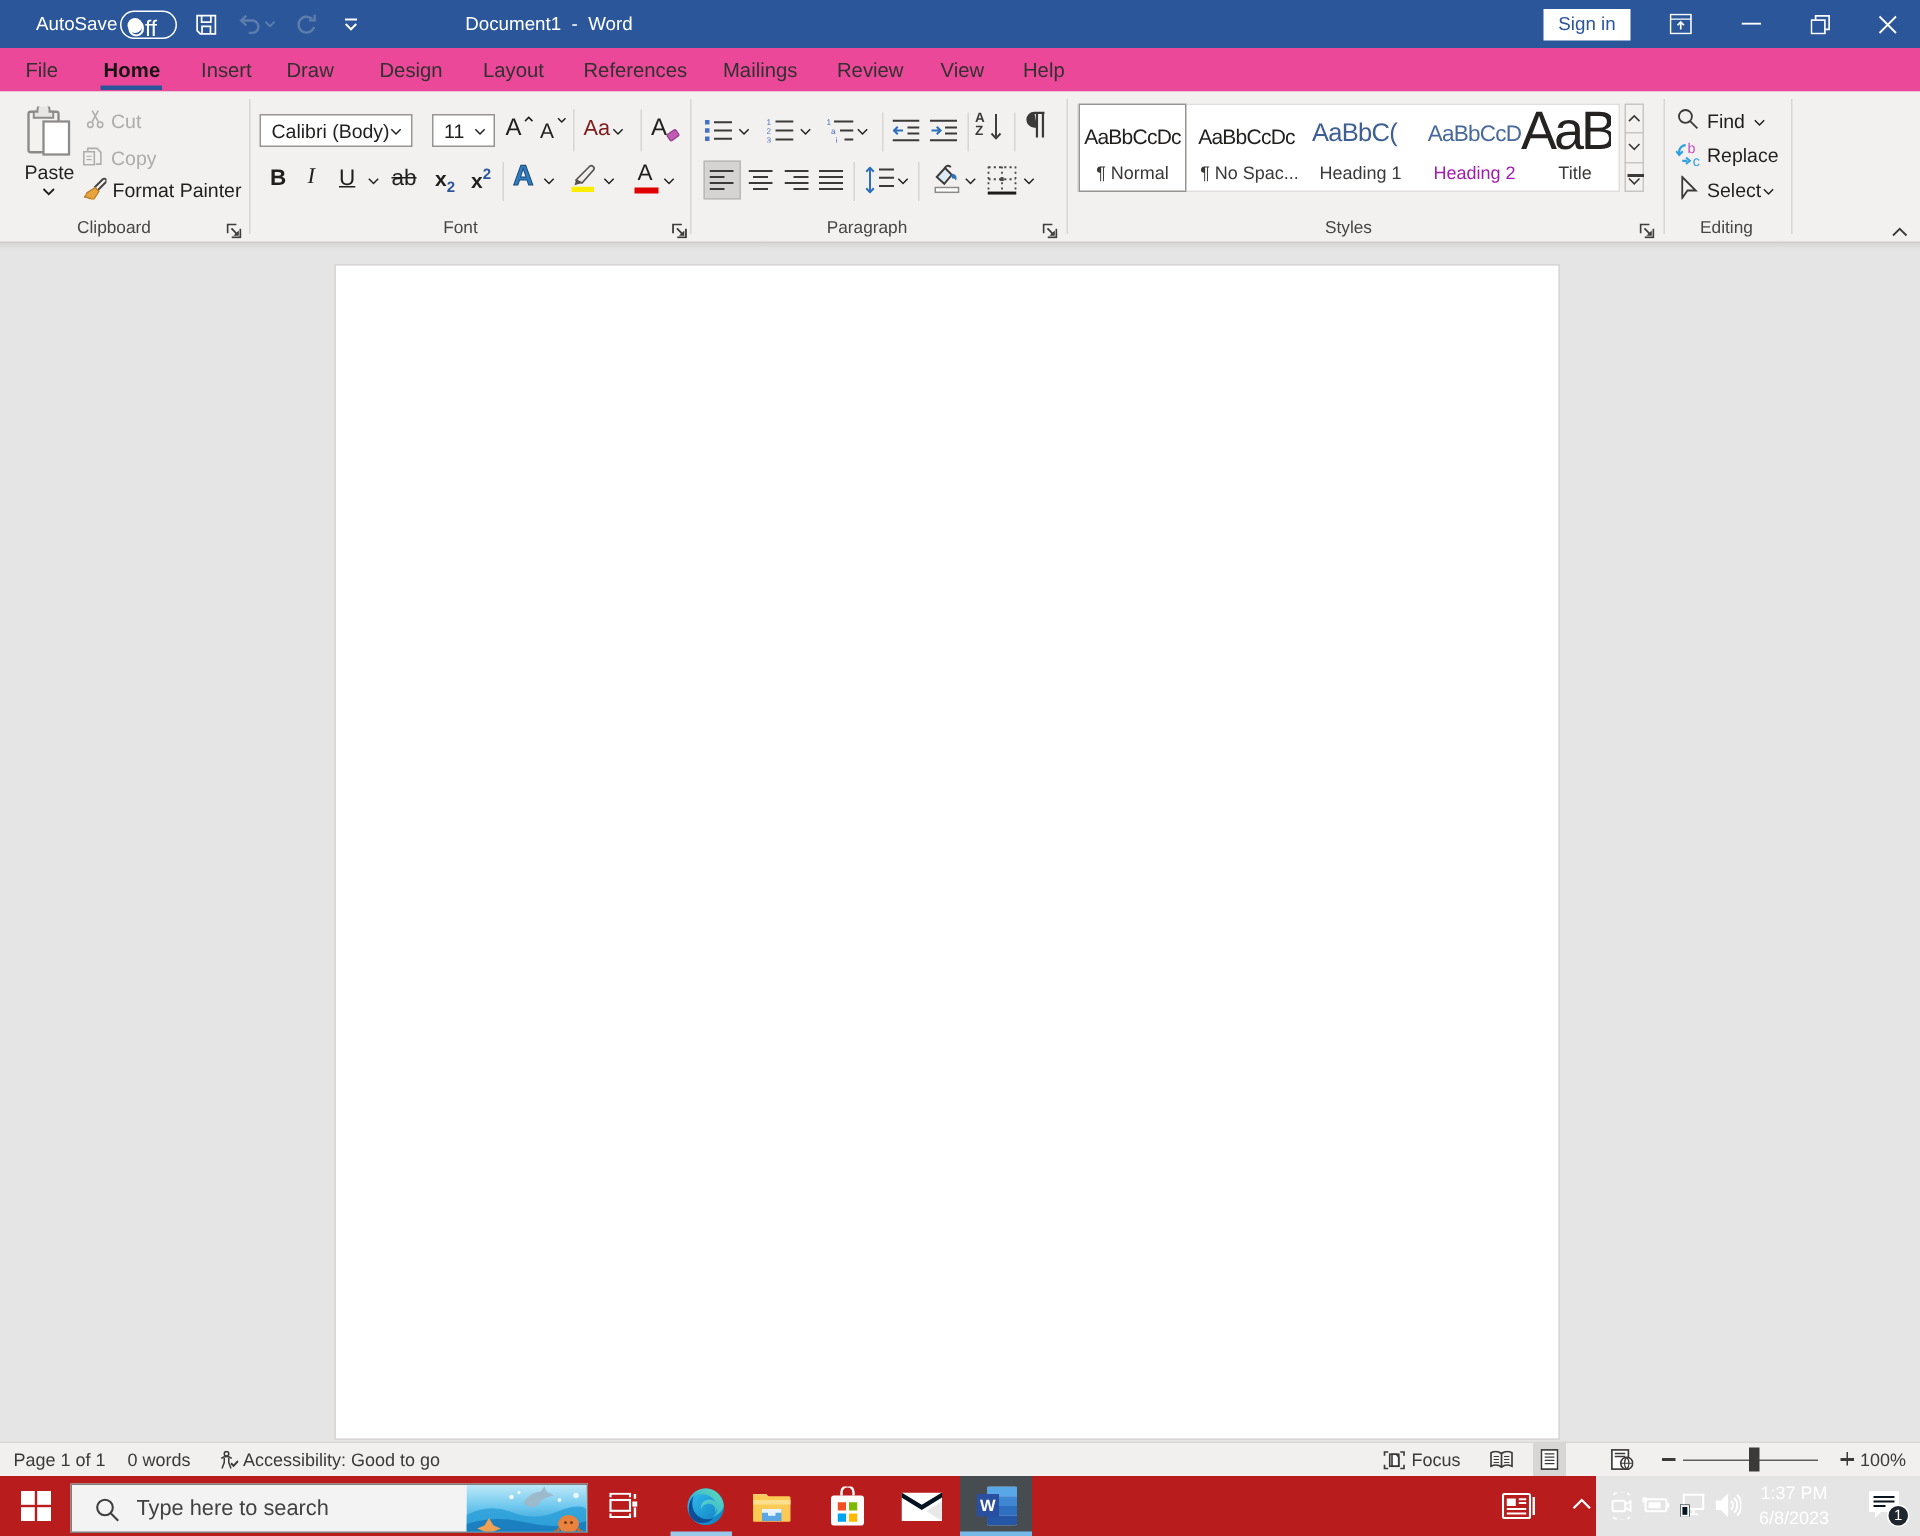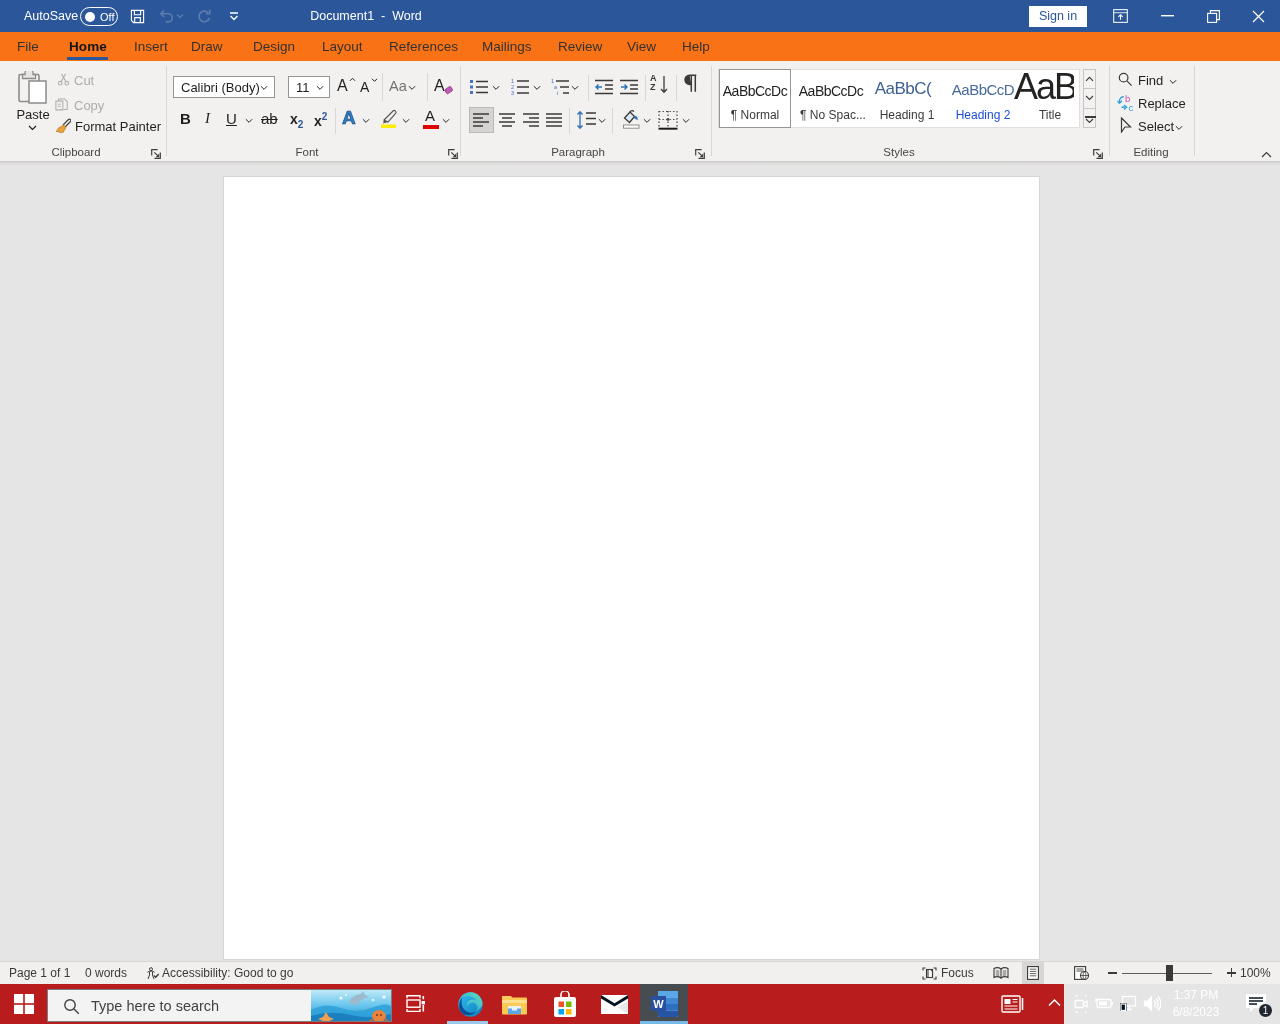--- a/index.html
+++ b/index.html
@@ -4,26 +4,26 @@
 <style>
 * { margin:0; padding:0; box-sizing:border-box; }
 html,body { width:1280px; height:1024px; overflow:hidden; }
 body { font-family:"Liberation Sans", sans-serif; position:relative; background:#e5e5e5; }
 svg { display:block; }
 
 
 #titlebar { position:absolute; left:0; top:0; width:1280px; height:32px; background:#2b579a; color:#fff; }
 #toggle { position:absolute; left:80px; top:7px; width:38px; height:19px; border:1px solid #fff; border-radius:10px; }
 #toggle .knob { position:absolute; left:4px; top:3.5px; width:10px; height:10px; border-radius:50%; background:#fff; }
-#toggle .off { position:absolute; left:19px; top:3px; font-size:11px; color:#fff; }
+#toggle .off { position:absolute; left:4px; top:3px; font-size:15px; color:#fff; }
 #tsearch { position:absolute; left:477px; top:4px; width:342px; height:24px; background:#a9bcd3; border-radius:2px; color:#14181d; font-size:13px; display:flex; align-items:center; }
 #signin { position:absolute; left:1029px; top:6px; width:58px; height:21px; background:#fff; color:#2b579a; font-size:12.5px; text-align:center; line-height:21px; }
 
 
-#tabrow { position:absolute; left:0; top:32px; width:1280px; height:29px; background:#f97316;padding-left:12px; }
+#tabrow { position:absolute; left:0; top:32px; width:1280px; height:29px; background:#ec4899;padding-left:12px; }
 .tab { position:absolute; top:0; height:29px; line-height:29px; font-size:13.5px; color:#323130; }
 #hometab { font-weight:bold; color:#161514; letter-spacing:0.1px; }
 #homeul { position:absolute; left:67px; top:57px; width:41px; height:3px; background:#2b579a; }
 #sharebtn { position:absolute; left:1189px; top:37px; width:82px; height:27px; background:#bef264; border:1px solid #e8e6e4; border-radius:4px; display:flex; align-items:center; justify-content:center; color:#2b579a; font-size:13px; box-shadow:0 1px 2px rgba(0,0,0,0.06);margin-top:25px; }
 
 
 #ribbon { position:absolute; left:0; top:61px; width:1280px; height:101px; background:#f2f1ef; border-bottom:1px solid #cfcdcb; }
 .vsep { position:absolute; width:1px; background:#d8d6d4; top:5px; height:90px; }
 .glabel { position:absolute; top:85px; font-size:11.5px; color:#484644; text-align:center; }
 .combo { position:absolute; background:#fff; border:1px solid #979593; display:flex; align-items:center; font-size:13px; color:#201f1e; }
@@ -181,21 +181,21 @@
   <div class="vsep" style="left:382px;top:12px;height:28px"></div>
   <div class="vsep" style="left:427px;top:12px;height:28px"></div>
   <div style="position:absolute;left:337px;top:16px;font-size:16px;color:#201f1e">A</div>
   <svg style="position:absolute;left:349px;top:16px" width="7" height="5" viewBox="0 0 8 6" fill="none" stroke="#201f1e" stroke-width="1.2">
       <path d="M1 4.5L4 1.5l3 3"></path>
     </svg>
   <div style="position:absolute;left:360px;top:18px;font-size:14px;color:#201f1e">A</div>
   <svg style="position:absolute;left:371px;top:17px" width="7" height="5" viewBox="0 0 8 6" fill="none" stroke="#201f1e" stroke-width="1.2">
       <path d="M1 1l3 3 3-3"></path>
     </svg>
-  <div style="position:absolute;left:389px;top:17px;font-size:14.5px;color:#737373">Aa</div>
+  <div style="position:absolute;left:389px;top:17px;font-size:14.5px;color:#7f1d1d">Aa</div>
   <svg style="position:absolute;left:408px;top:24px" width="8" height="6" viewBox="0 0 9 6" fill="none" stroke="#201f1e" stroke-width="1.1">
       <path d="M1 1l3.5 3.5L8 1"></path>
     </svg>
   <div style="position:absolute;left:434px;top:16px;font-size:16px;color:#201f1e">A</div>
   <svg style="position:absolute;left:444px;top:24px" width="11" height="10" viewBox="0 0 11 10">
       <rect x="1" y="3" width="7" height="5" rx="1" transform="rotate(-35 4 5)" fill="#c05bb6" stroke="#8f3d88" stroke-width="0.8"></rect>
     </svg>
 
   <div style="position:absolute;left:180px;top:49px;font-size:15px;font-weight:bold;color:#201f1e">B</div>
   <div style="position:absolute;left:205px;top:49px;font-size:15px;font-style:italic;font-family:'Liberation Serif',serif;color:#201f1e">I</div>
@@ -343,21 +343,21 @@
 
   <div style="position:absolute;left:718px;top:8px;width:362px;height:59px;background:#fff;border:1px solid #e1dfdd"></div>
   <div style="position:absolute;left:719px;top:8px;width:72px;height:59px;background:#fff;border:1px solid #979593;box-shadow:inset 0 0 0 2px #fff"></div>
   <div style="position:absolute;left:719px;top:22px;width:72px;text-align:center;font-size:14px;color:#201f1e;letter-spacing:-0.5px">AaBbCcDc</div>
   <div style="position:absolute;left:719px;top:47px;width:72px;text-align:center;font-size:12px;color:#3b3a39">¶ Normal</div>
   <div style="position:absolute;left:795px;top:22px;width:72px;text-align:center;font-size:14px;color:#201f1e;letter-spacing:-0.5px">AaBbCcDc</div>
   <div style="position:absolute;left:795px;top:47px;width:76px;text-align:center;font-size:12px;color:#3b3a39">¶ No Spac...</div>
   <div style="position:absolute;left:867px;top:18px;width:72px;text-align:center;font-size:17px;color:#3e5f94;letter-spacing:-0.5px">AaBbC‌(</div>
   <div style="position:absolute;left:871px;top:47px;width:72px;text-align:center;font-size:12px;color:#3b3a39">Heading 1</div>
   <div style="position:absolute;left:947px;top:20px;width:72px;text-align:center;font-size:15px;color:#47699b;letter-spacing:-0.5px">AaBbCcD</div>
-  <div style="position:absolute;left:947px;top:47px;width:72px;text-align:center;font-size:12px;color:#1d4ed8">Heading 2</div>
+  <div style="position:absolute;left:947px;top:47px;width:72px;text-align:center;font-size:12px;color:#a21caf">Heading 2</div>
   <div style="position:absolute;left:1014px;top:8px;width:60px;height:38px;overflow:hidden">
       <div style="font-size:36px;line-height:36px;color:#242322;text-align:center;letter-spacing:-2px">AaB</div>
     </div>
   <div style="position:absolute;left:1023px;top:47px;width:54px;text-align:center;font-size:12px;color:#3b3a39">Title</div>
   <div style="position:absolute;left:1083px;top:8px;width:13px;height:59px;background:#f3f2f1;border:1px solid #c8c6c4"></div>
   <div style="position:absolute;left:1083px;top:27px;width:13px;height:1px;background:#c8c6c4"></div>
   <div style="position:absolute;left:1083px;top:47px;width:13px;height:1px;background:#c8c6c4"></div>
   <svg style="position:absolute;left:1085px;top:15px" width="9" height="6" viewBox="0 0 9 6" fill="none" stroke="#3b3a39" stroke-width="1.1">
       <path d="M1 4.8L4.5 1.3L8 4.8"></path>
     </svg>

